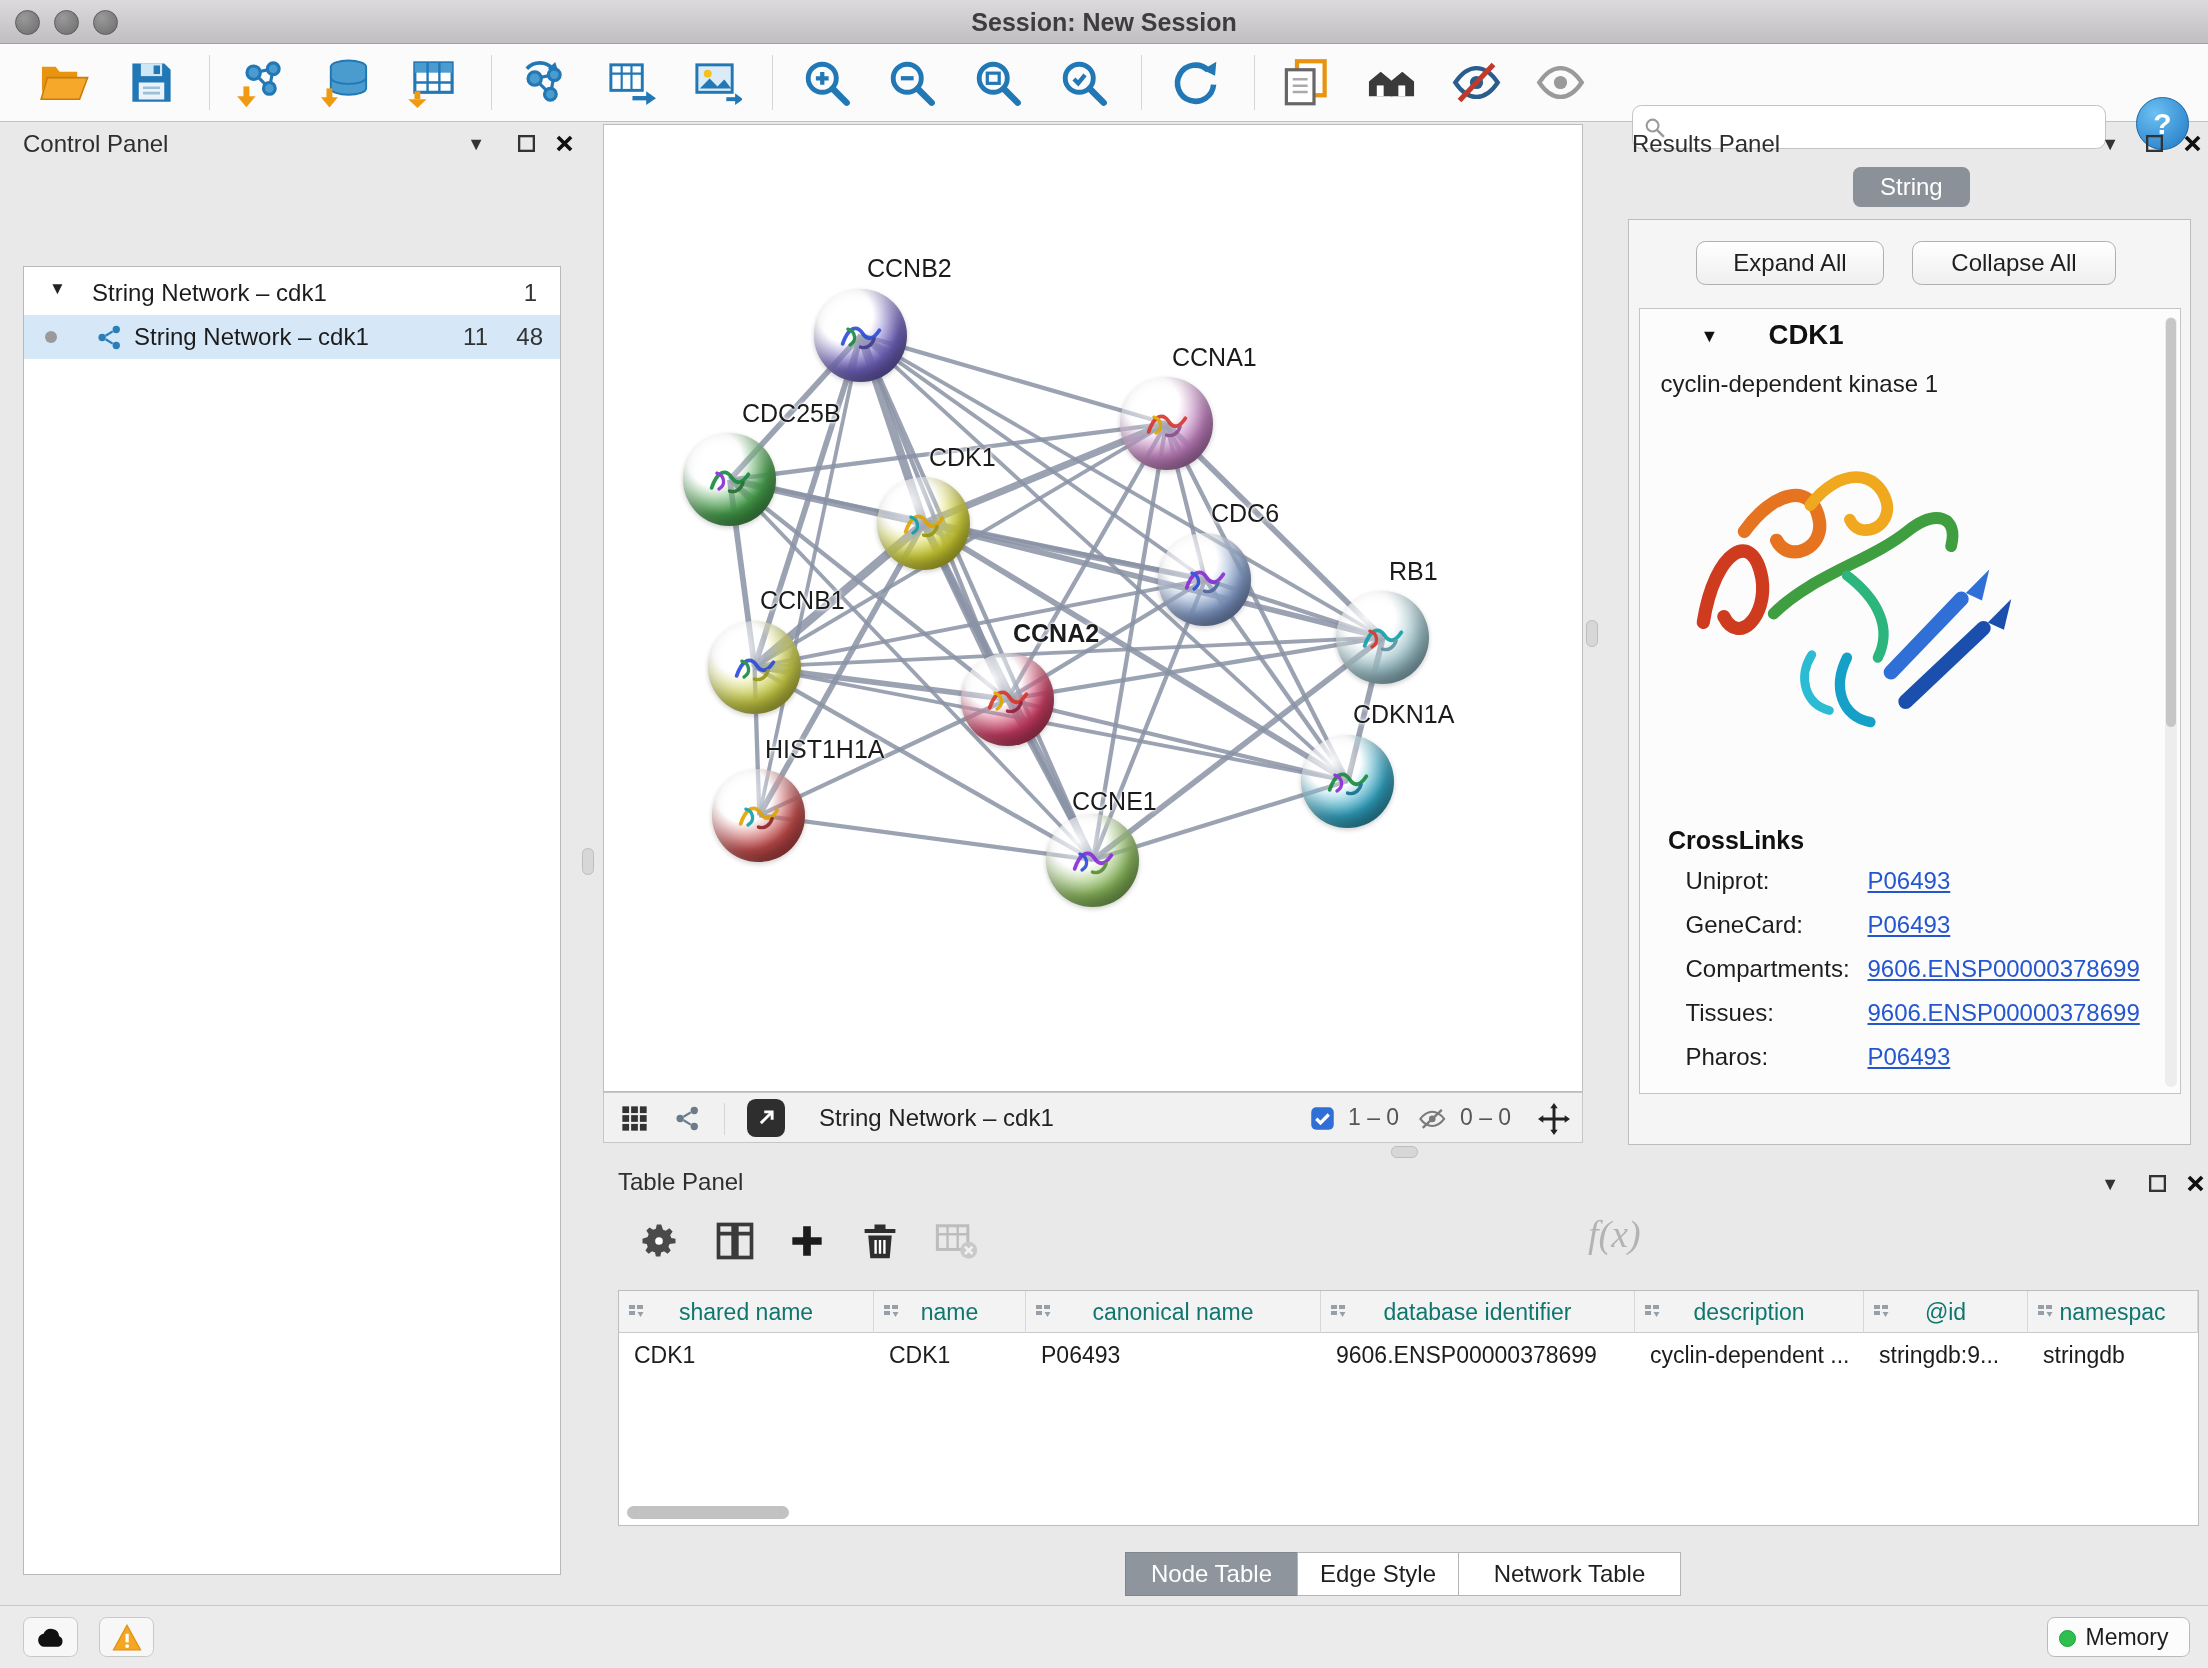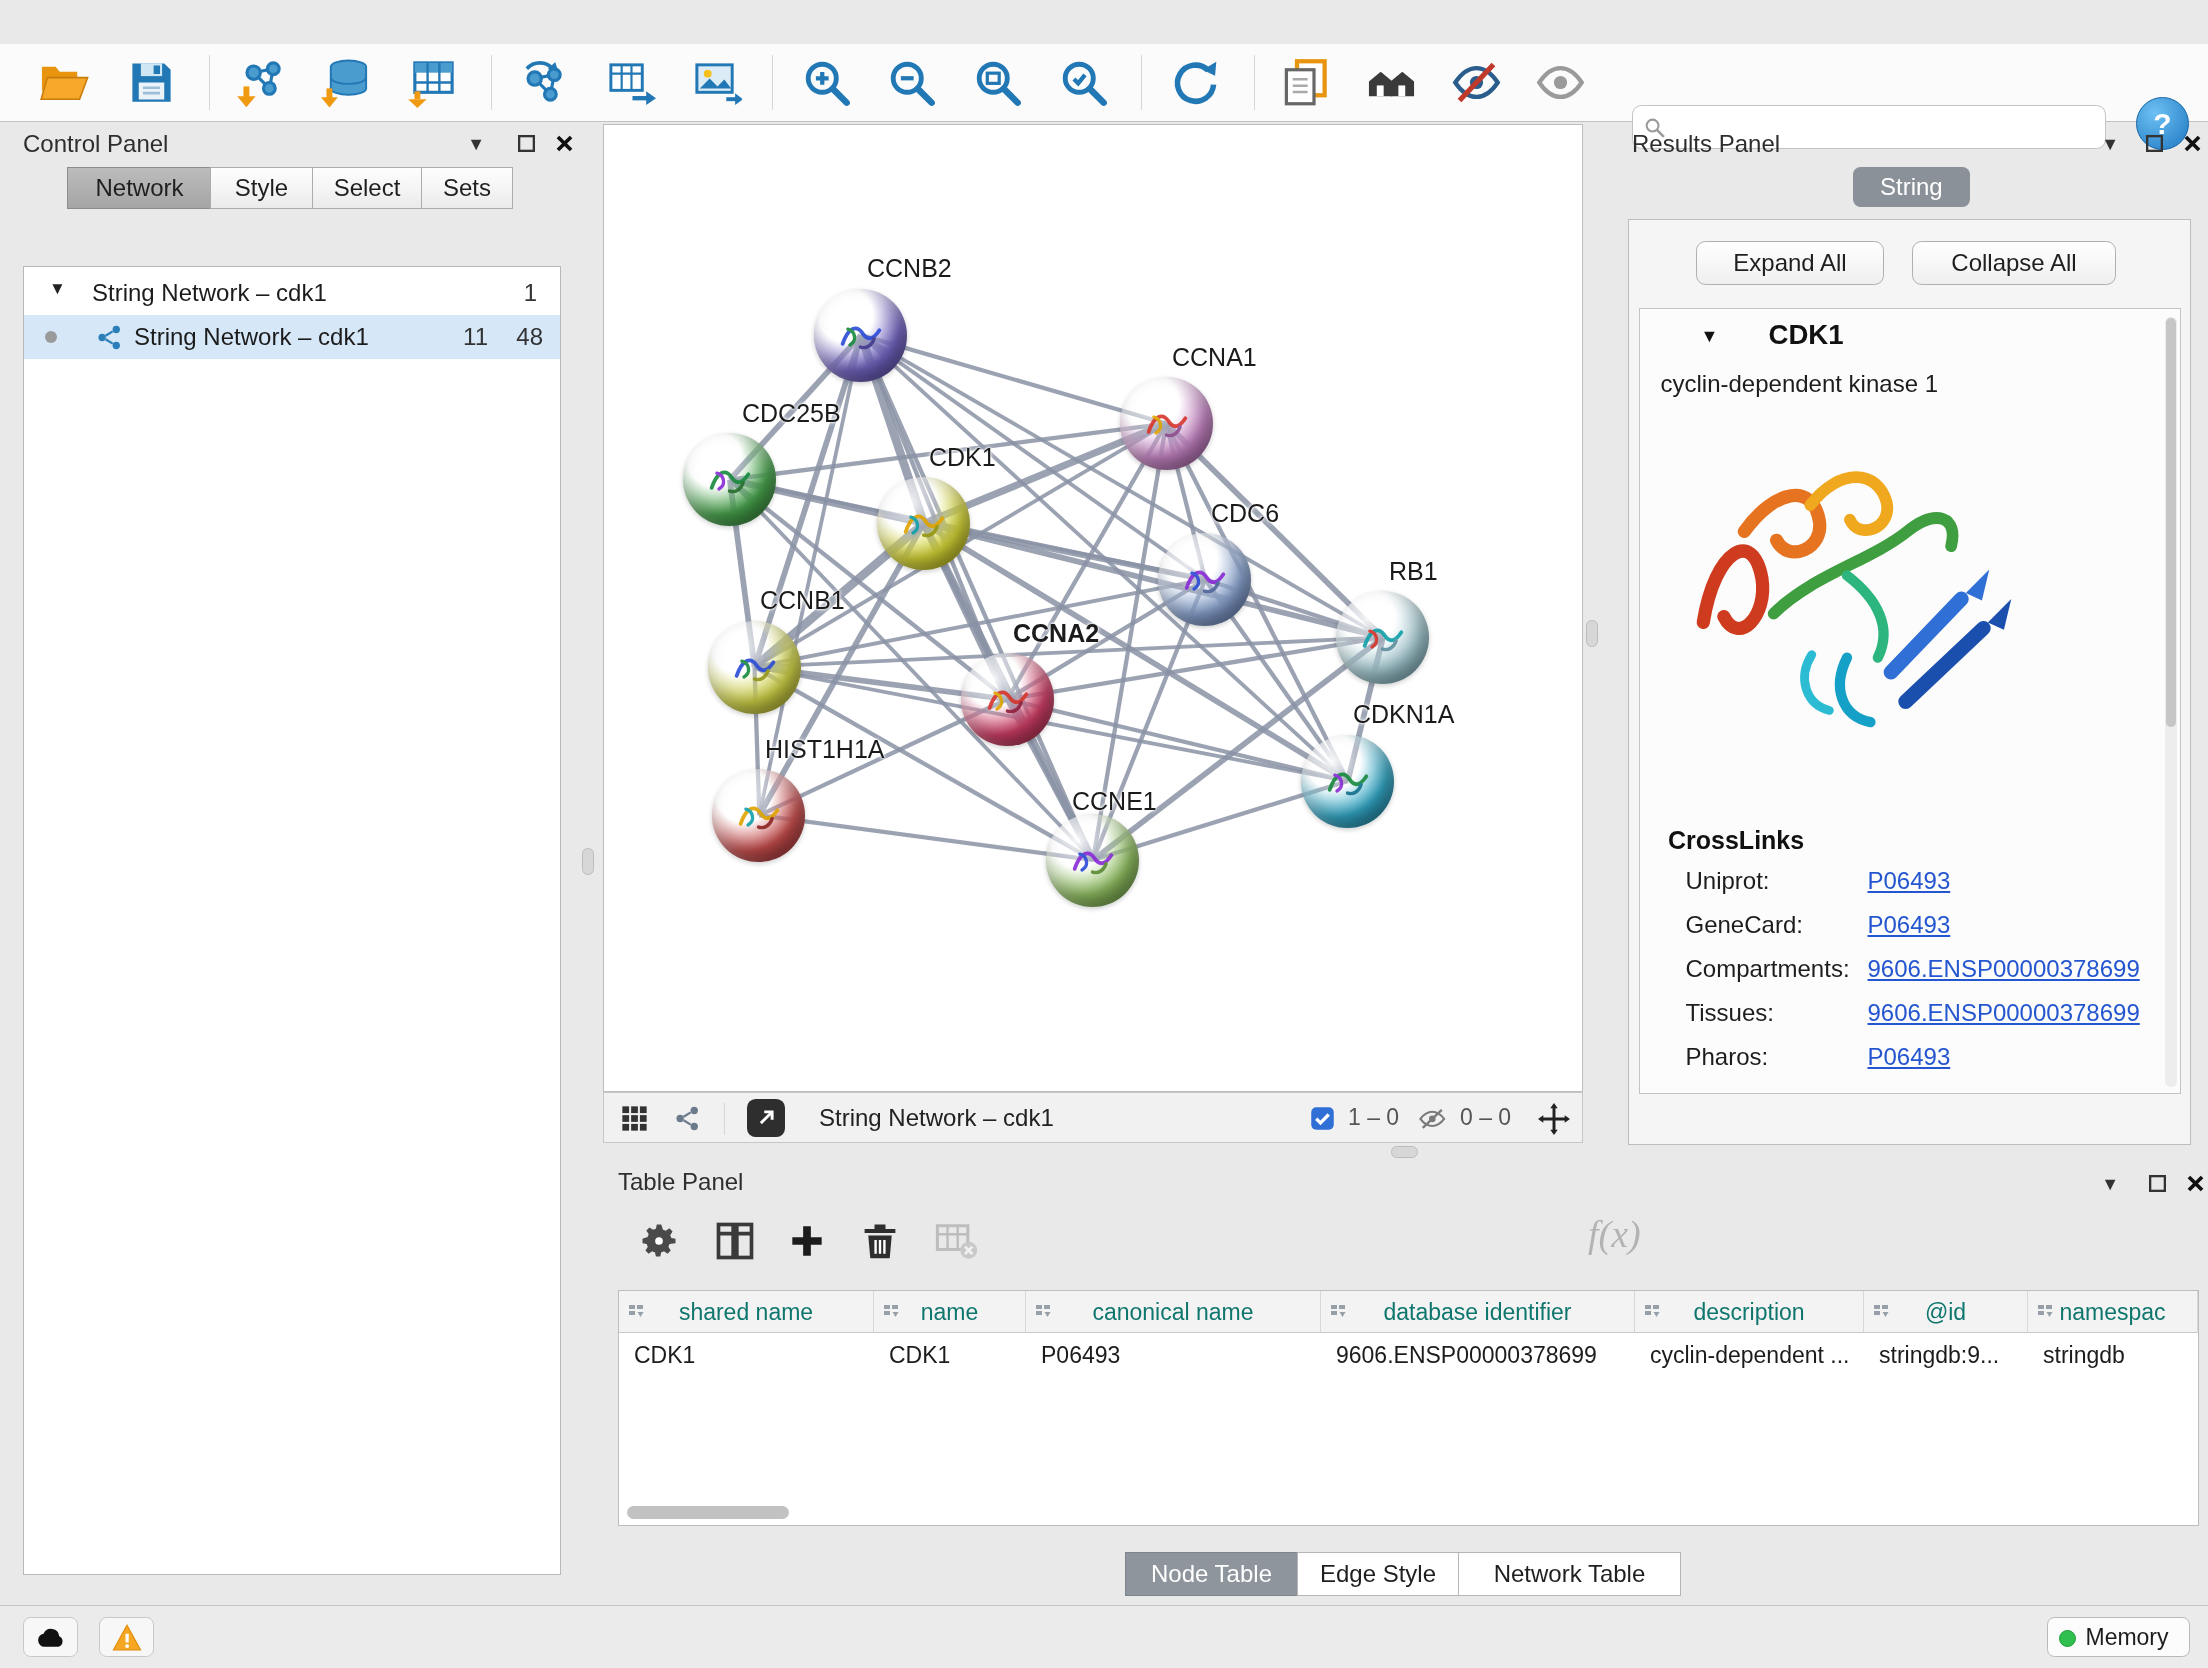--- a/index.html
+++ b/index.html
@@ -138,20 +138,26 @@
 
   
   .split-v{position:absolute;width:12.4px;height:27px;background:#d7d7d7;border:1px solid #bdbdbd;border-radius:5.7px;cursor:col-resize;}
   .split-h{position:absolute;width:27px;height:12.4px;background:#d7d7d7;border:1px solid #bdbdbd;border-radius:5.7px;cursor:row-resize;}
 </style>
 </head>
 <body>
 
 <div id="root">
 
+  <div class="titlebar">
+    <div class="traffic" style="left:15px"></div>
+    <div class="traffic" style="left:54px"></div>
+    <div class="traffic" style="left:93px"></div>
+    <div class="window-title">Session: New Session</div>
+  </div>
 
   <div class="toolbar">
     <div class="tool" style="left:38px">
       <svg viewBox="0 0 26 22">
           <path d="M2 3h7l2 2.5h9v3H5.5L2 16z" fill="#e8940f"></path>
           <path d="M4.8 8.5h20.5L21.2 19.5H1.6z" fill="#f6a82a" stroke="#c87d08" stroke-width="0.8"></path>
         </svg>
     </div>
     <div class="tool" style="left:126px">
       <svg viewBox="0 0 24 24">
@@ -306,26 +312,20 @@
     <span class="panel-header-title">Control Panel</span>
     <div class="ph-icon" style="left:462px"><span class="ph-chevron">▼</span></div>
     <div class="ph-icon" style="left:512px">
       <svg viewBox="0 0 20 20">
           <rect x="3" y="3" width="14" height="14" fill="none" stroke="#333" stroke-width="2.2"></rect>
         </svg></div>
     <div class="ph-icon" style="left:550px">
       <svg viewBox="0 0 16 16">
           <path d="M3 3l10 10M13 3L3 13" stroke="#111" stroke-width="2.8"></path>
         </svg></div>
-  </div>
-  <div class="cp-tabs">
-    <div class="cp-tab selected" style="left:67px;width:145px">Network</div>
-    <div class="cp-tab" style="left:210px;width:103px">Style</div>
-    <div class="cp-tab" style="left:312px;width:110px">Select</div>
-    <div class="cp-tab" style="left:421px;width:92px">Sets</div>
   </div>
   <div class="cp-tree">
     <div class="tree-row" style="top:3.8px">
       <span class="tree-caret">▼</span>
       <span class="tree-label" style="left:68px">String Network – cdk1</span>
       <span class="tree-num" style="right:23px">1</span>
     </div>
     <div class="tree-row selected" style="top:48px">
       <span class="tree-dot"></span>
       <svg class="tree-share" viewBox="0 0 22 22">

